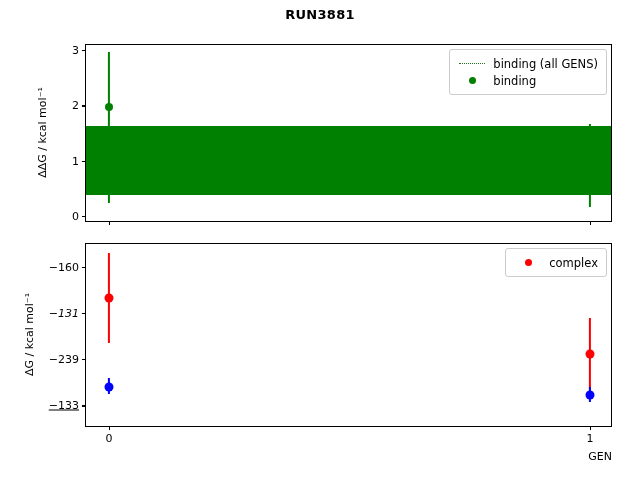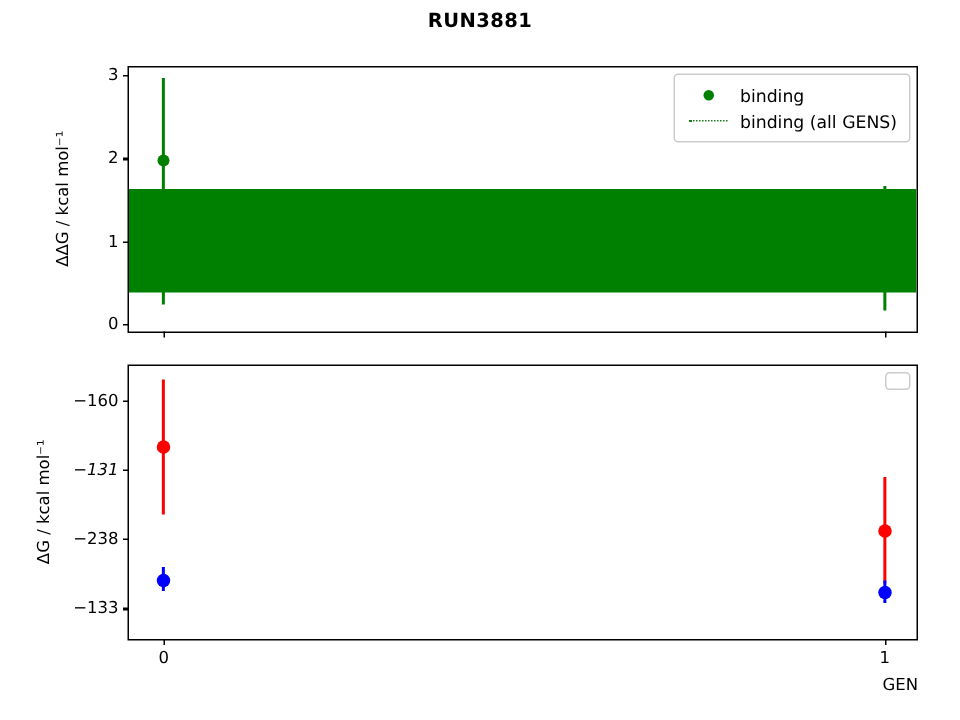--- a/index.html
+++ b/index.html
@@ -97,45 +97,45 @@
       <div class="errbar" style="left:23.1px;top:6.7px;height:151.4px;background:#008000;"></div>
       <div class="marker" style="left:23.1px;top:62px;width:8px;height:8px;background:#008000;"></div>
 
       <div class="errbar" style="left:503.9px;top:79.2px;height:82.4px;background:#008000;"></div>
       <div class="marker" style="left:503.9px;top:122.3px;width:8px;height:8px;background:#008000;"></div>
     </div>
 
     <div class="legend" style="right:4px;top:4px;">
       <div class="legend-row">
         <span class="legend-key">
+          <span class="legend-dashline"></span>
+        </span>
+        <span class="legend-label">binding (all GENS)</span>
+      </div>
+      <div class="legend-row">
+        <span class="legend-key">
           <span class="legend-dot" style="background:#008000;"></span>
         </span>
         <span class="legend-label">binding</span>
-      </div>
-      <div class="legend-row">
-        <span class="legend-key">
-          <span class="legend-dashline"></span>
-        </span>
-        <span class="legend-label">binding (all GENS)</span>
       </div>
     </div>
   </div>
 
   <div class="ylabel" style="left:-47px;top:126px;width:178px;">ΔΔG / kcal mol⁻¹</div>
 
   <div class="axes" id="ax-bottom" style="left:85px;top:243px;width:527px;height:184px;">
 
     <div class="ytick" style="top:22.5px;"></div>
     <div class="yticklabel" style="top:22.5px;">−160</div>
     <div class="ytick" style="top:68.8px;"></div>
     <div class="yticklabel" style="top:68.8px;font-style:italic;">−131</div>
     <div class="ytick" style="top:115.1px;"></div>
-    <div class="yticklabel" style="top:115.1px;">−238</div>
+    <div class="yticklabel" style="top:115.1px;">−239</div>
     <div class="ytick" style="top:161.4px;"></div>
-    <div class="yticklabel" style="top:161.4px;">−133</div>
+    <div class="yticklabel" style="top:161.4px;text-decoration:underline;">−133</div>
 
     <div class="xtick" style="left:23.1px;"></div>
     <div class="xticklabel" style="left:23.1px;">0</div>
     <div class="xtick" style="left:503.9px;"></div>
     <div class="xticklabel" style="left:503.9px;">1</div>
 
     <div class="plotclip">
 
       <div class="errbar" style="left:23.1px;top:9.1px;height:90.3px;background:#ff0000;"></div>
       <div class="marker" style="left:23.1px;top:54px;width:9px;height:9px;background:#ff0000;"></div>
@@ -144,20 +144,26 @@
       <div class="marker" style="left:23.1px;top:142.9px;width:9px;height:9px;background:#0000ff;"></div>
 
       <div class="errbar" style="left:503.9px;top:74.4px;height:70.4px;background:#ff0000;"></div>
       <div class="marker" style="left:503.9px;top:109.6px;width:9px;height:9px;background:#ff0000;"></div>
 
       <div class="errbar" style="left:503.9px;top:143.3px;height:14.8px;background:#0000ff;"></div>
       <div class="marker" style="left:503.9px;top:150.8px;width:9px;height:9px;background:#0000ff;"></div>
     </div>
 
     <div class="legend" style="right:4px;top:4px;">
+      <div class="legend-row">
+        <span class="legend-key">
+          <span class="legend-dot" style="background:#ff0000;"></span>
+        </span>
+        <span class="legend-label">complex</span>
+      </div>
     </div>
   </div>
 
   <div class="ylabel" style="left:-63px;top:328px;width:184px;">ΔG / kcal mol⁻¹</div>
 
   <div class="xlabel" style="left:85px;top:450px;width:527px;">GEN</div>
 
 </div>
 
 </body></html>

